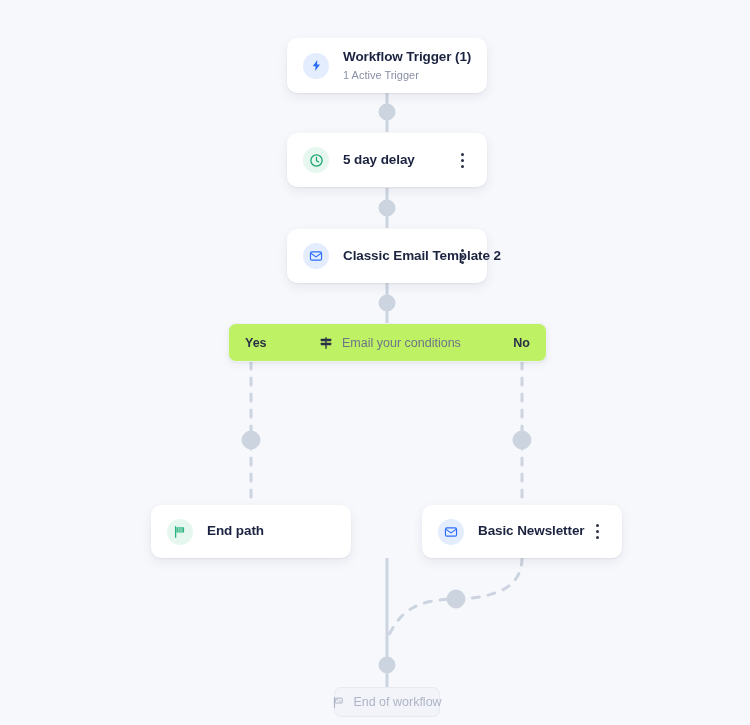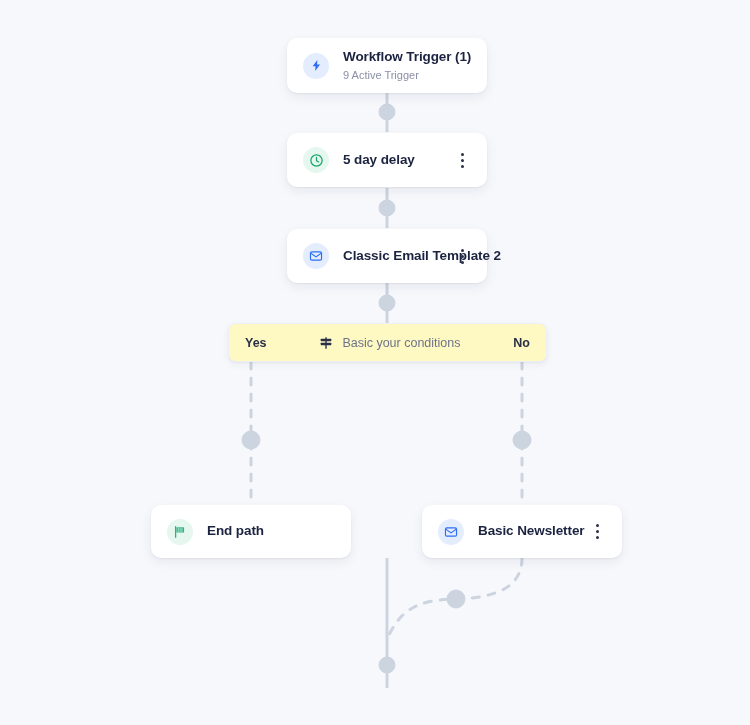--- a/index.html
+++ b/index.html
@@ -87,21 +87,21 @@
     display: block;
     width: 3px;
     height: 3px;
     border-radius: 50%;
     background: #2a3047;
   }
 
   
   #condition-bar {
     position: absolute;
-    background: #fef9c3;
+    background: #bef264;
     border: 1px solid #eef0f6;
     border-radius: 8px;
     box-shadow: 0 1px 2px rgba(23,31,56,0.05),
                 0 3px 9px rgba(23,31,56,0.05);
     display: flex;
     align-items: center;
     padding: 0 16px;
   }
   .cond-side {
     font-size: 12.5px;
@@ -177,21 +177,21 @@
   </svg>
 
   <div class="node" id="node-workflow-trigger" style="left:287px; top:38px; width:200px; height:55px;">
     <div class="node-icon icon-blue">
       <svg width="13" height="13" viewBox="0 0 24 24" aria-hidden="true">
         <path d="M13.5 2 L5 13.5 h5.2 L9.5 22 L18.5 10 h-5.4 z" fill="#2b6df6"></path>
       </svg>
     </div>
     <div class="node-text">
       <div class="node-title">Workflow Trigger (1)</div>
-      <div class="node-sub">9 Active Trigger</div>
+      <div class="node-sub">1 Active Trigger</div>
     </div>
   </div>
 
   <div class="node" id="node-delay" style="left:287px; top:133px; width:200px; height:54px;">
     <div class="node-icon icon-green">
       <svg width="15" height="15" viewBox="0 0 24 24" aria-hidden="true">
         <circle cx="12" cy="12" r="9" fill="none" stroke="#16a46b" stroke-width="2"></circle>
         <path d="M12 7 v5.3 l3.4 2" fill="none" stroke="#16a46b" stroke-width="2" stroke-linecap="round" stroke-linejoin="round"></path>
       </svg>
     </div>
@@ -225,21 +225,21 @@
   <div id="condition-bar" style="left:228px; top:323px; width:319px; height:39px;">
     <div class="cond-side">Yes</div>
     <div class="cond-center">
       <span style="display:flex;align-items:center;">
         <svg width="14" height="14" viewBox="0 0 24 24" aria-hidden="true">
           <rect x="10.8" y="2" width="2.4" height="20" rx="0.6" fill="#2a3047"></rect>
           <rect x="3" y="4.6" width="18" height="4.6" rx="1" fill="#2a3047"></rect>
           <rect x="3" y="11.4" width="18" height="4.6" rx="1" fill="#2a3047"></rect>
         </svg>
       </span>
-      <span class="cond-label">Basic your conditions</span>
+      <span class="cond-label">Email your conditions</span>
     </div>
     <div class="cond-side">No</div>
   </div>
 
   <div class="node" id="node-basic-newsletter" style="left:422px; top:505px; width:200px; height:53px;">
     <div class="node-icon icon-blue">
       <svg width="14" height="14" viewBox="0 0 24 24" aria-hidden="true">
         <rect x="2.5" y="5" width="19" height="14" rx="2.5" fill="none" stroke="#2b6df6" stroke-width="2"></rect>
         <path d="M3.5 7.5 L12 13.5 L20.5 7.5" fill="none" stroke="#2b6df6" stroke-width="2" stroke-linecap="round" stroke-linejoin="round"></path>
       </svg>
@@ -260,14 +260,24 @@
         <path d="M4.5 3 v18" stroke="#29b47e" stroke-width="2.2" stroke-linecap="round" fill="none"></path>
         <rect x="6" y="4" width="13" height="9" rx="1" fill="#29b47e"></rect>
         <path d="M9 4.6 v7.8 M12.2 4.6 v7.8 M15.4 4.6 v7.8" stroke="#e6f7f0" stroke-width="1.2"></path>
       </svg>
     </div>
     <div class="node-text">
       <div class="node-title">End path</div>
     </div>
   </div>
 
+  <div id="end-of-workflow" style="left:334px; top:687px; width:106px; height:30px;">
+    <span style="display:flex;align-items:center;">
+      <svg width="13" height="13" viewBox="0 0 24 24" aria-hidden="true">
+        <path d="M4.5 3 v18" stroke="#aeb5c6" stroke-width="2.2" stroke-linecap="round" fill="none"></path>
+        <rect x="6" y="4" width="13" height="9" rx="1" fill="none" stroke="#aeb5c6" stroke-width="1.8"></rect>
+        <path d="M8 7 h3 M13 9.5 h3" stroke="#aeb5c6" stroke-width="1.5" stroke-linecap="round"></path>
+      </svg>
+    </span>
+    <span class="eow-label">End of workflow</span>
+  </div>
 
 </div>
 
 </body></html>

